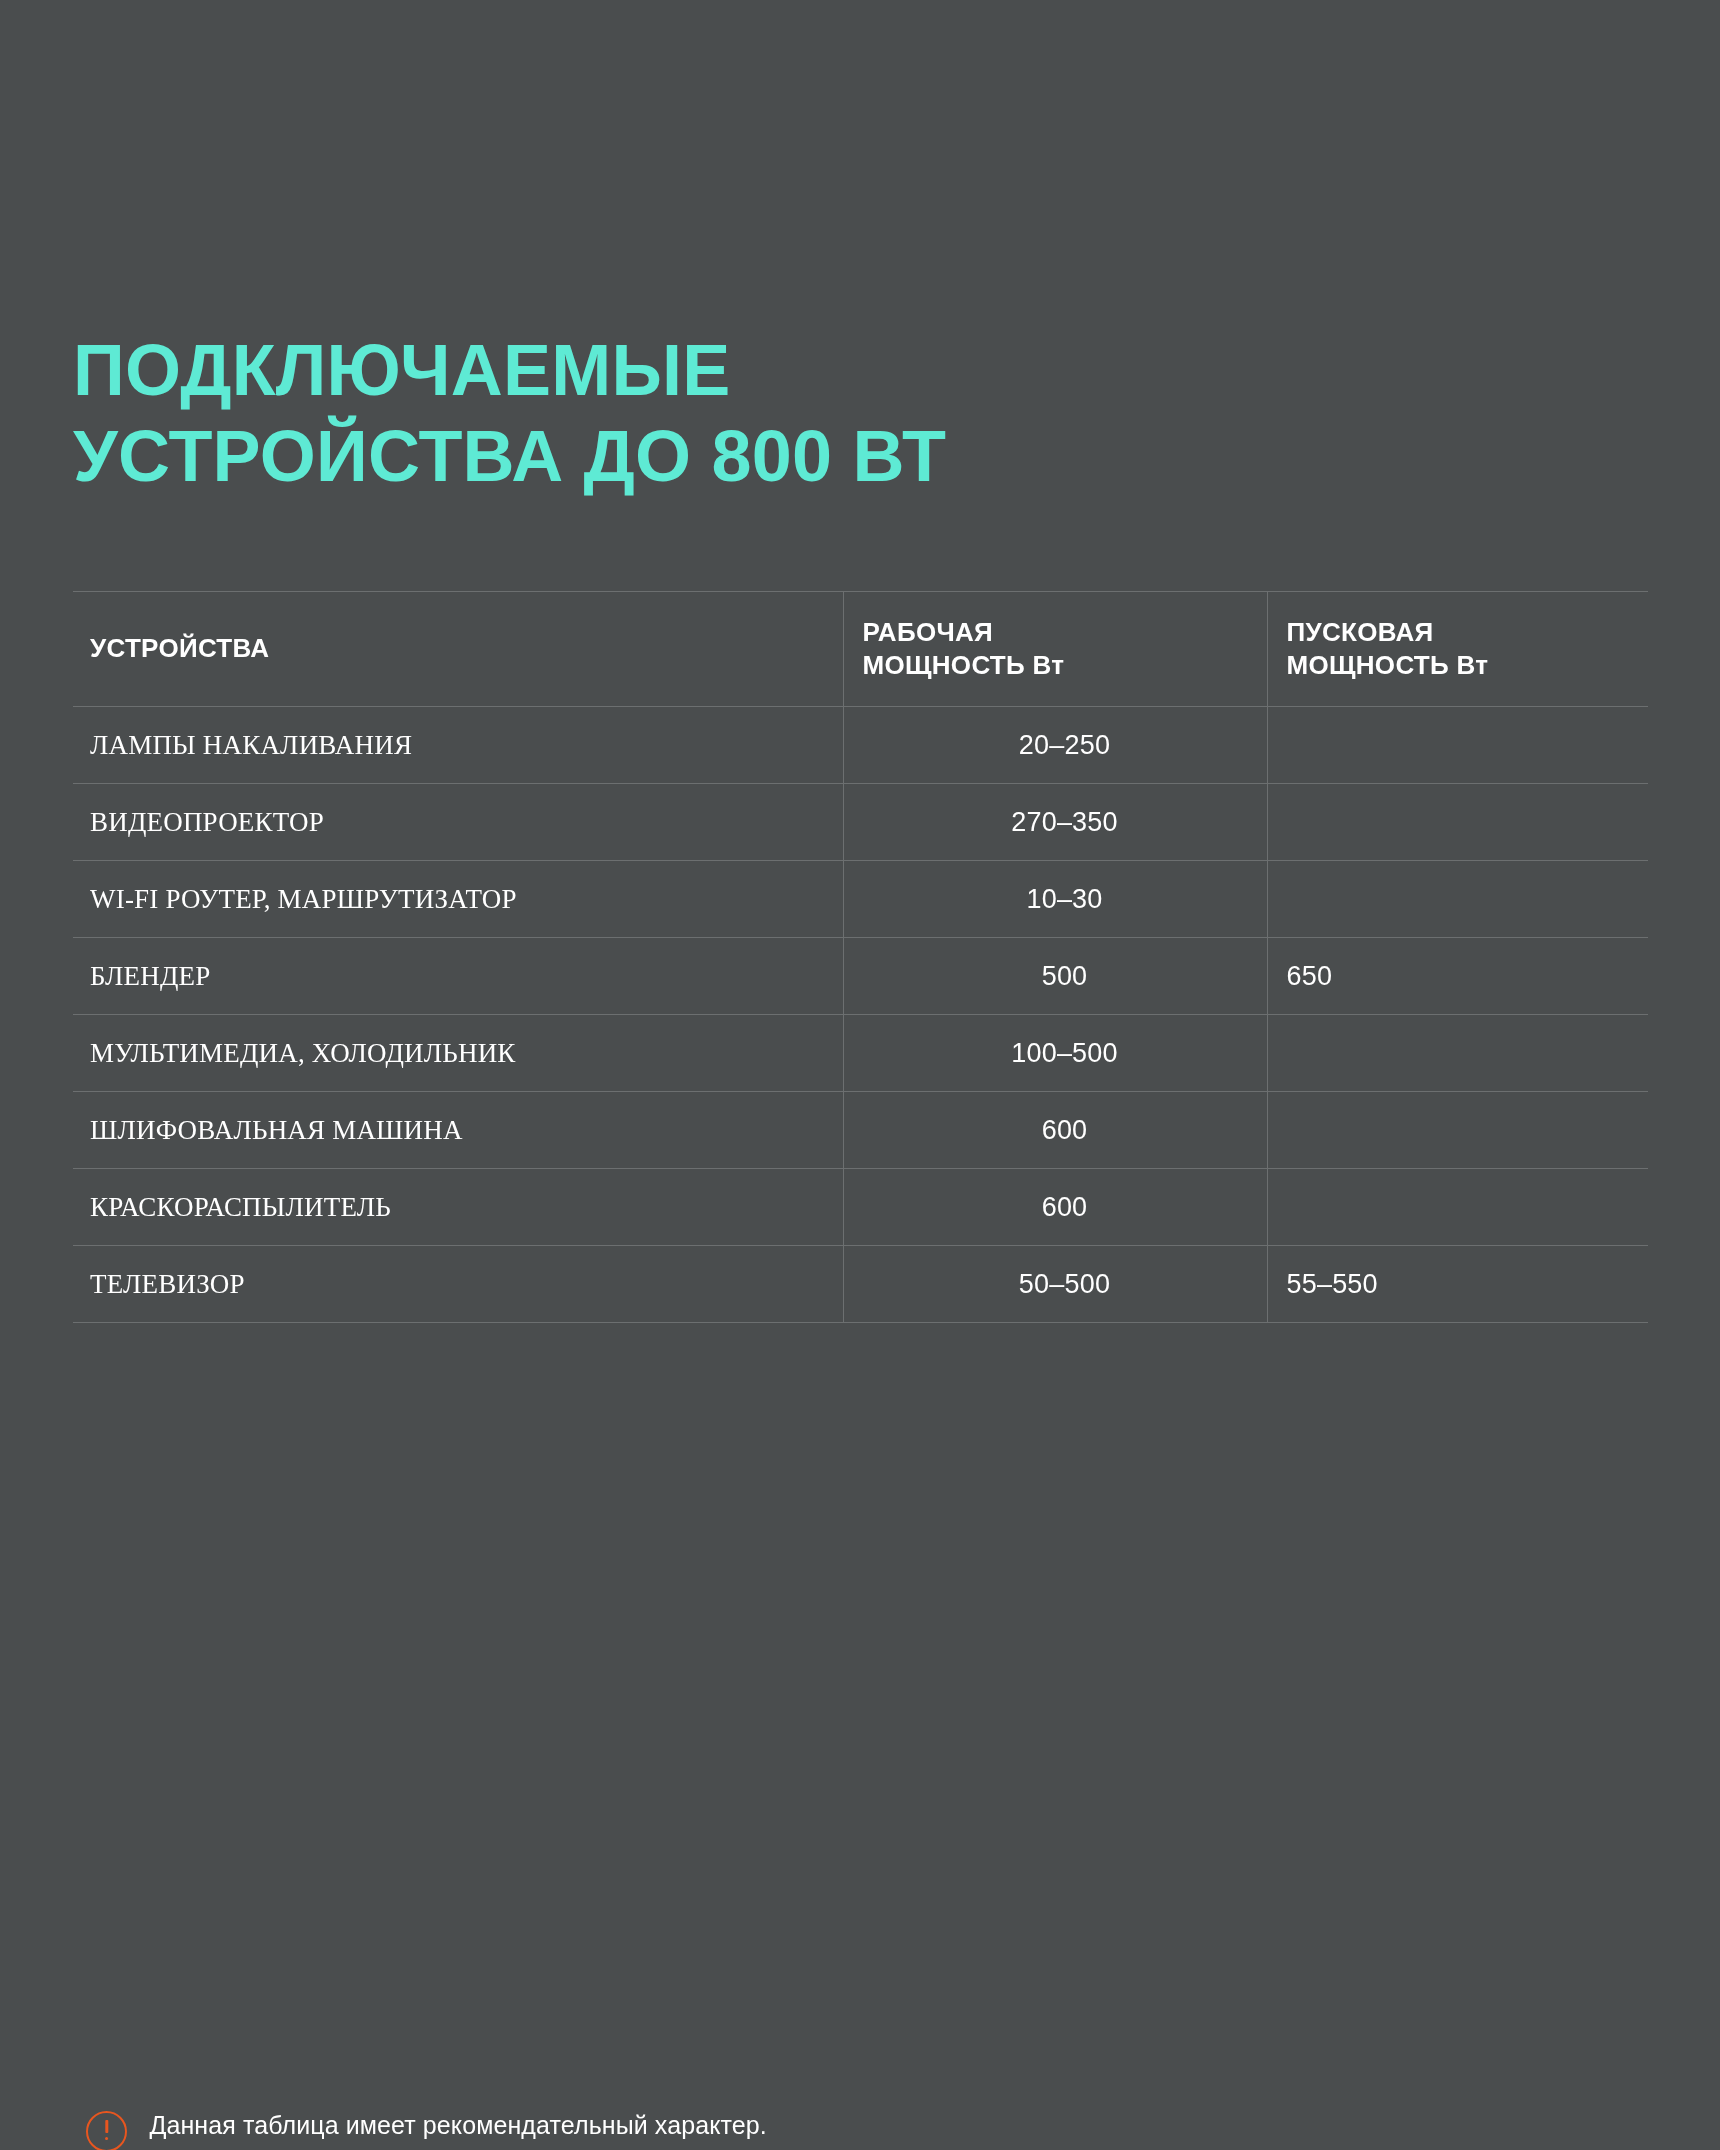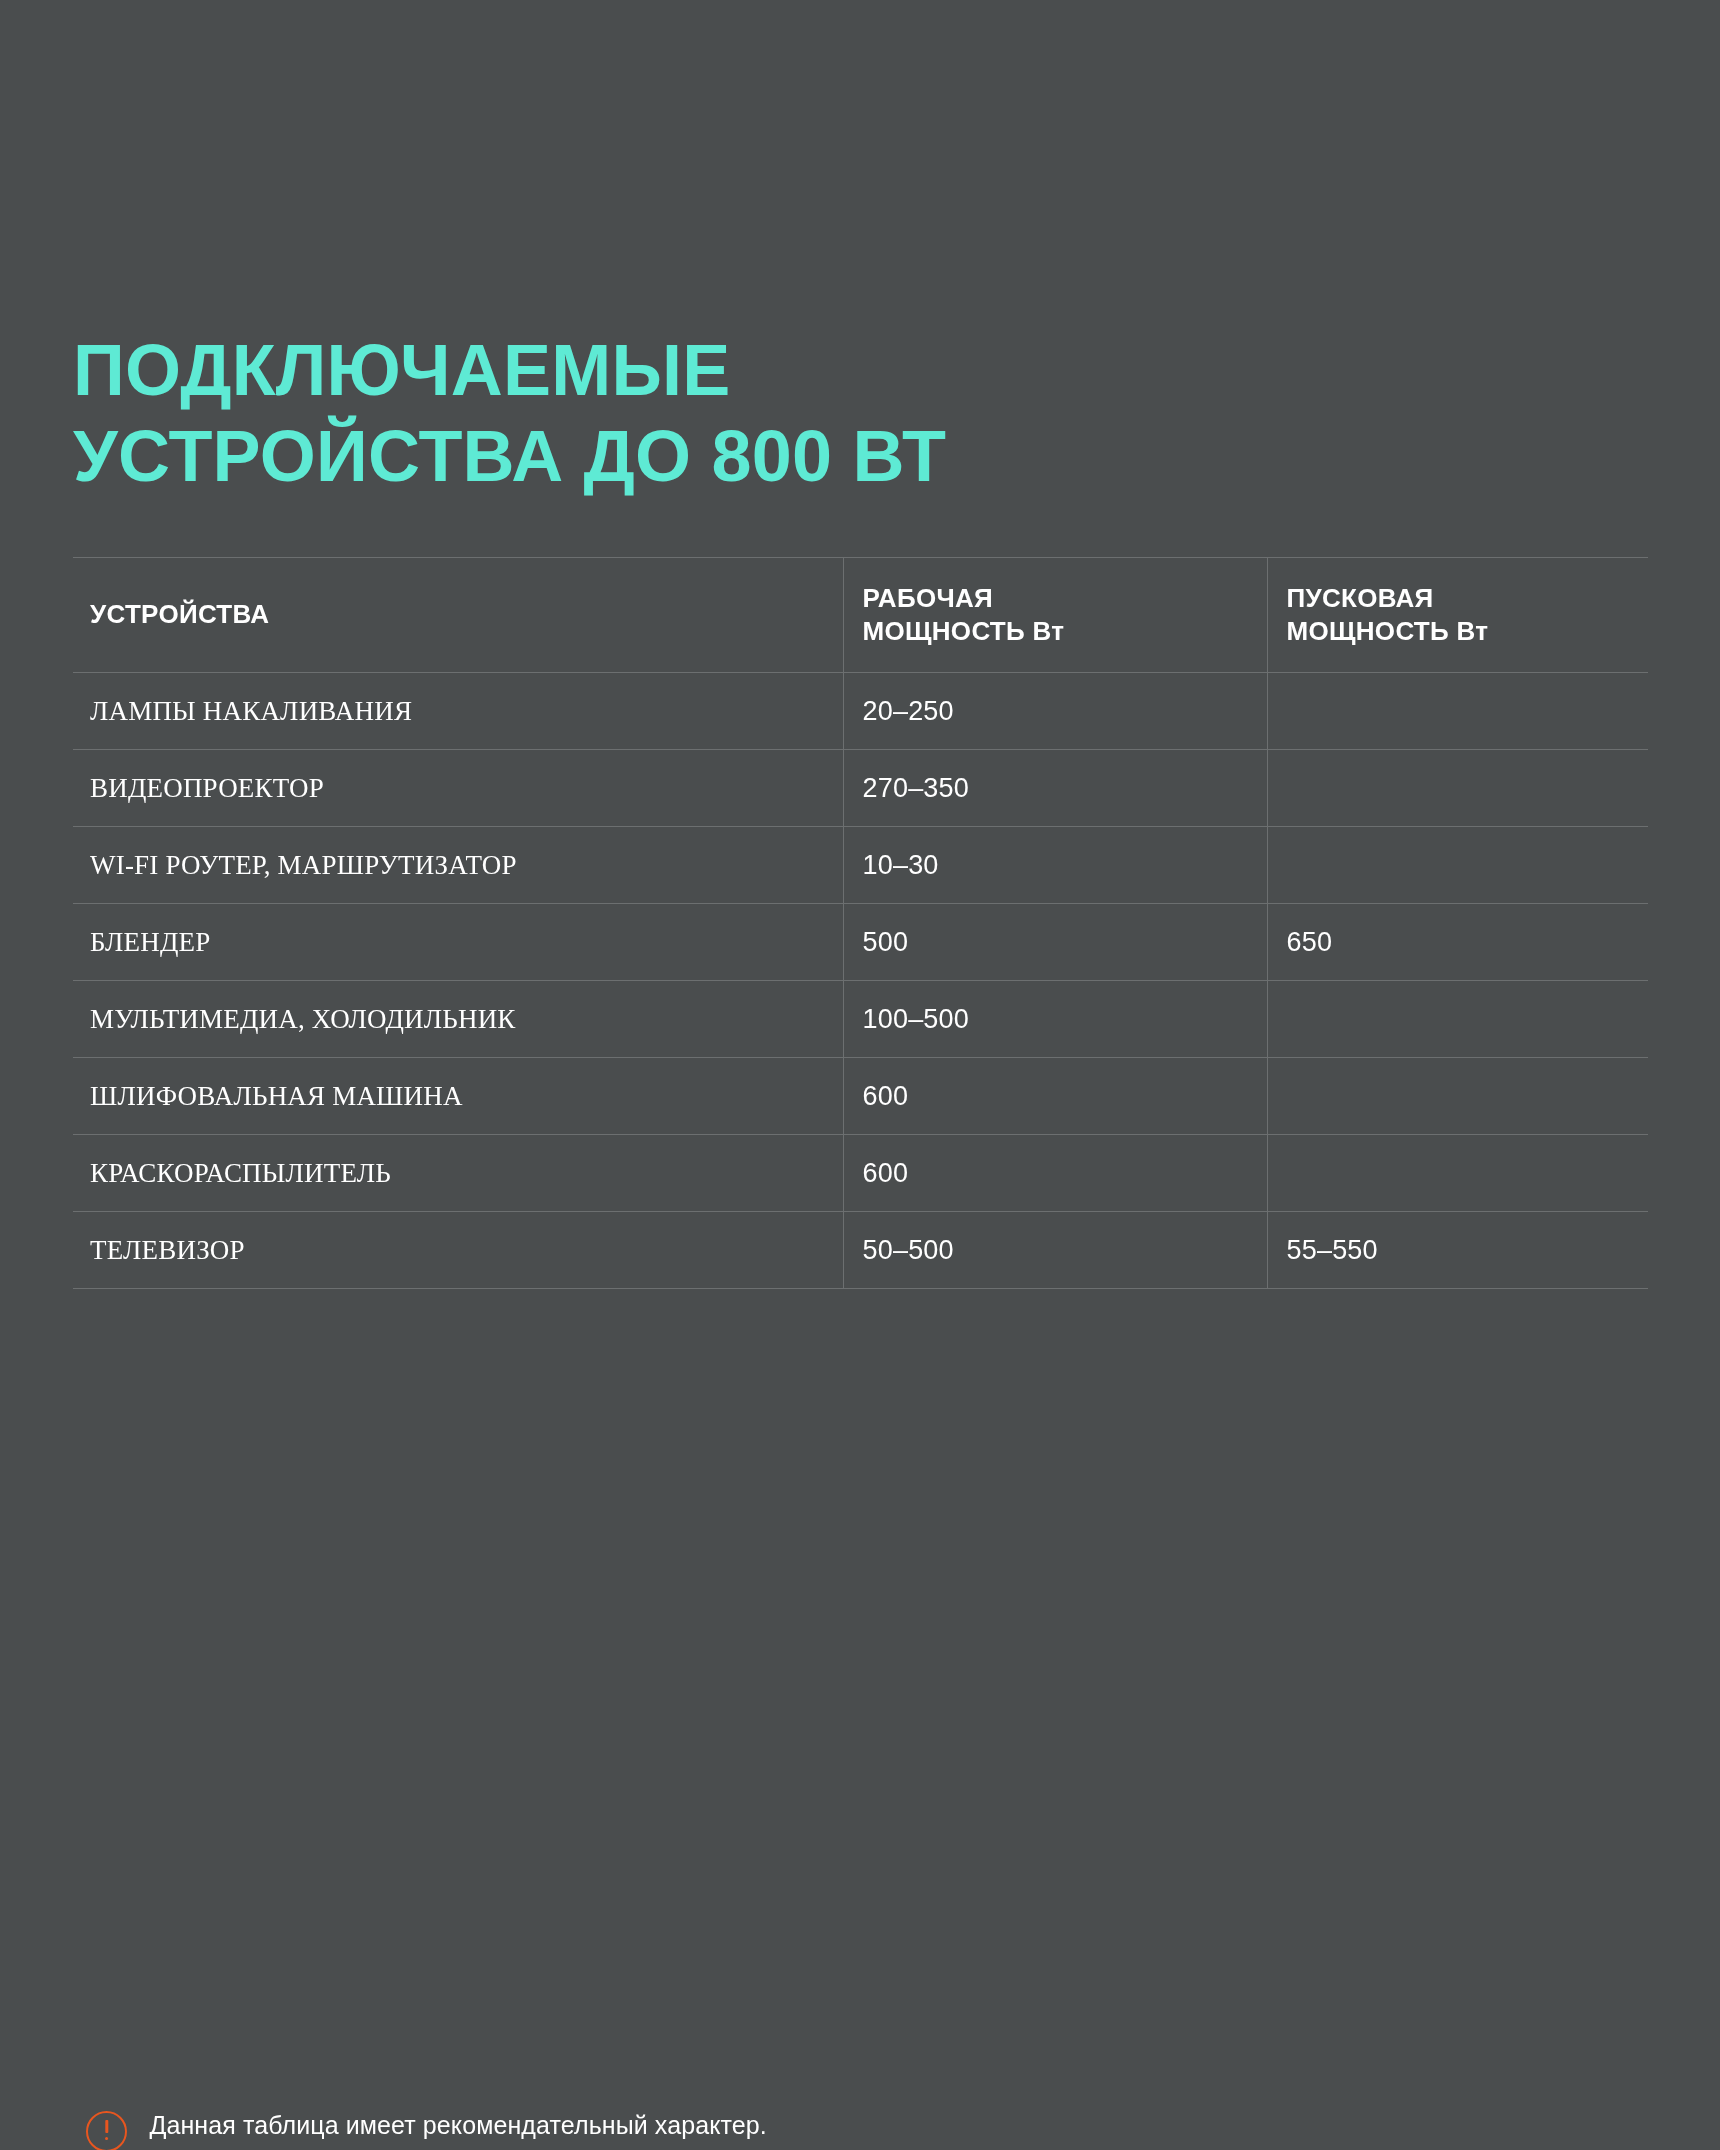--- a/index.html
+++ b/index.html
@@ -31,21 +31,21 @@
     font-weight: 700;
     line-height: 1.20;
     letter-spacing: 0.2px;
     color: #5eead4;
     margin: 0;
     max-width: 1419px;
     text-transform: uppercase;
   }
   
   .table-wrap {
-    margin-top: 57px;
+    margin-top: 91px;
   }
   table.spec {
     width: 1574px;
     border-collapse: collapse;
     table-layout: fixed;
   }
   table.spec col.c-device  { width: 770px; }
   table.spec col.c-running { width: 424px; }
   table.spec col.c-start   { width: 381px; }
 
@@ -74,21 +74,21 @@
     letter-spacing: 0.2px;
     color: #ffffff;
     padding: 16.3px 0 17px 0;
     border-bottom: 1.3px solid #6c6f70;
     vertical-align: middle;
     height: 77px;
     box-sizing: border-box;
     white-space: nowrap;
   }
   table.spec tbody td.col-device  { padding-left: 17px; font-family: Liberation Serif, serif; }
-  table.spec tbody td.col-running { padding-left: 19px; border-left: 1.3px solid #6c6f70; }
+  table.spec tbody td.col-running { padding-left: 19px; border-left: 1.3px solid #6c6f70; text-align: center; }
   table.spec tbody td.col-start   { padding-left: 19px; border-left: 1.3px solid #6c6f70; }
 
   
   .footer-note {
     position: absolute;
     left: 86px;
     bottom: 116px;
     display: flex;
     align-items: flex-start;
     gap: 22.4px;

